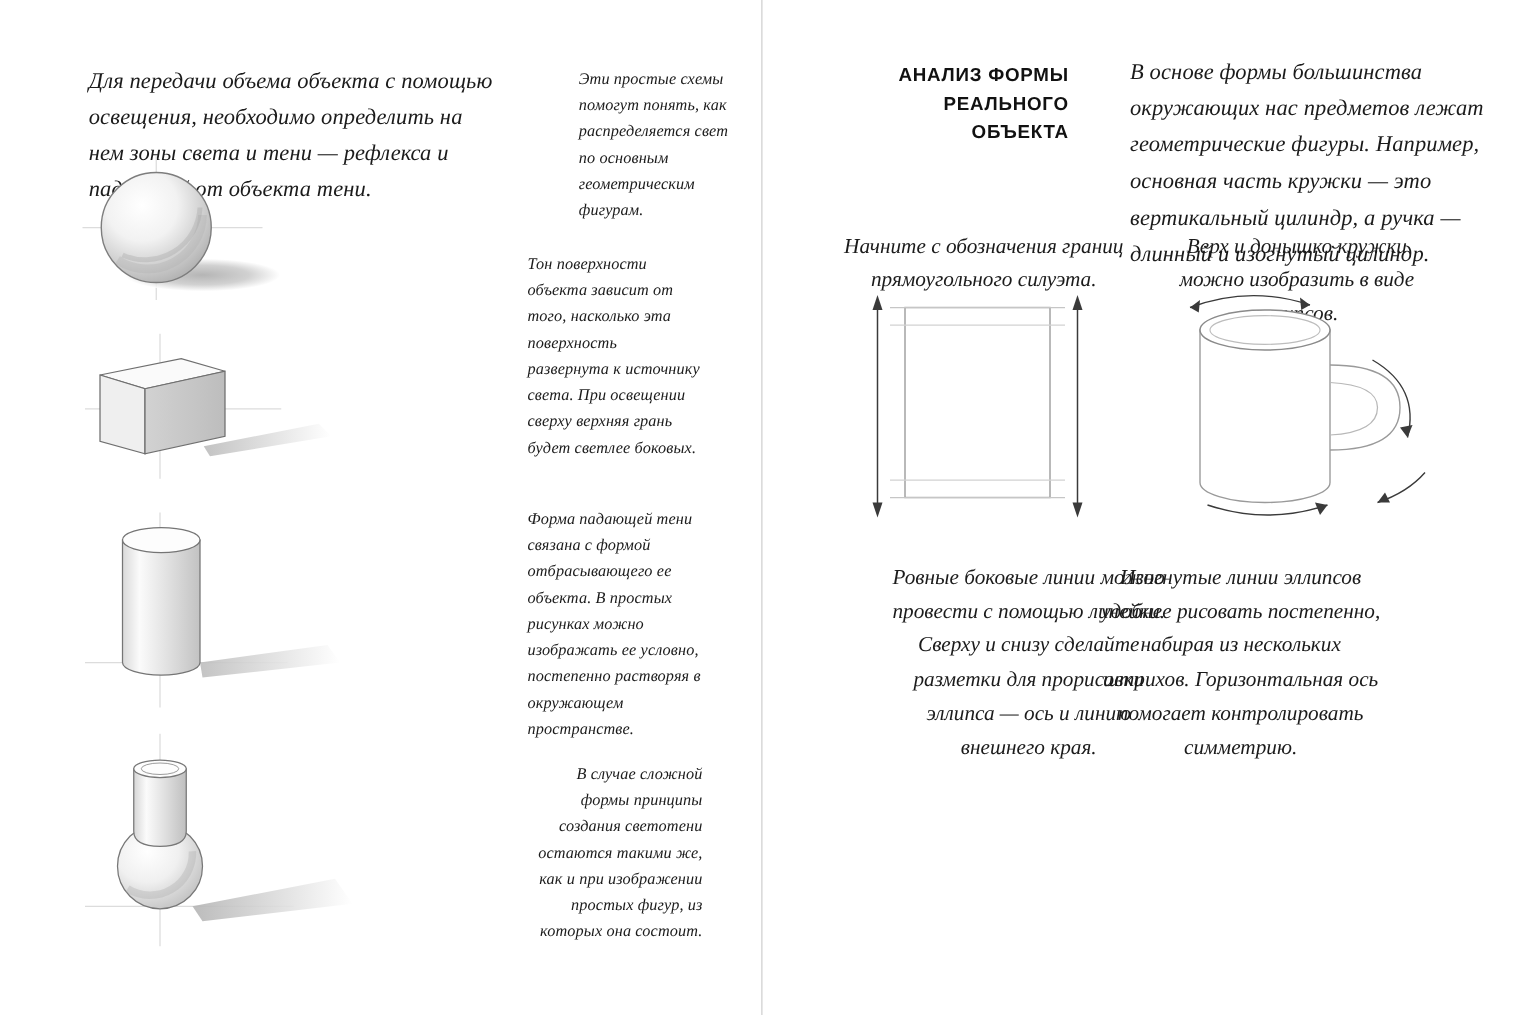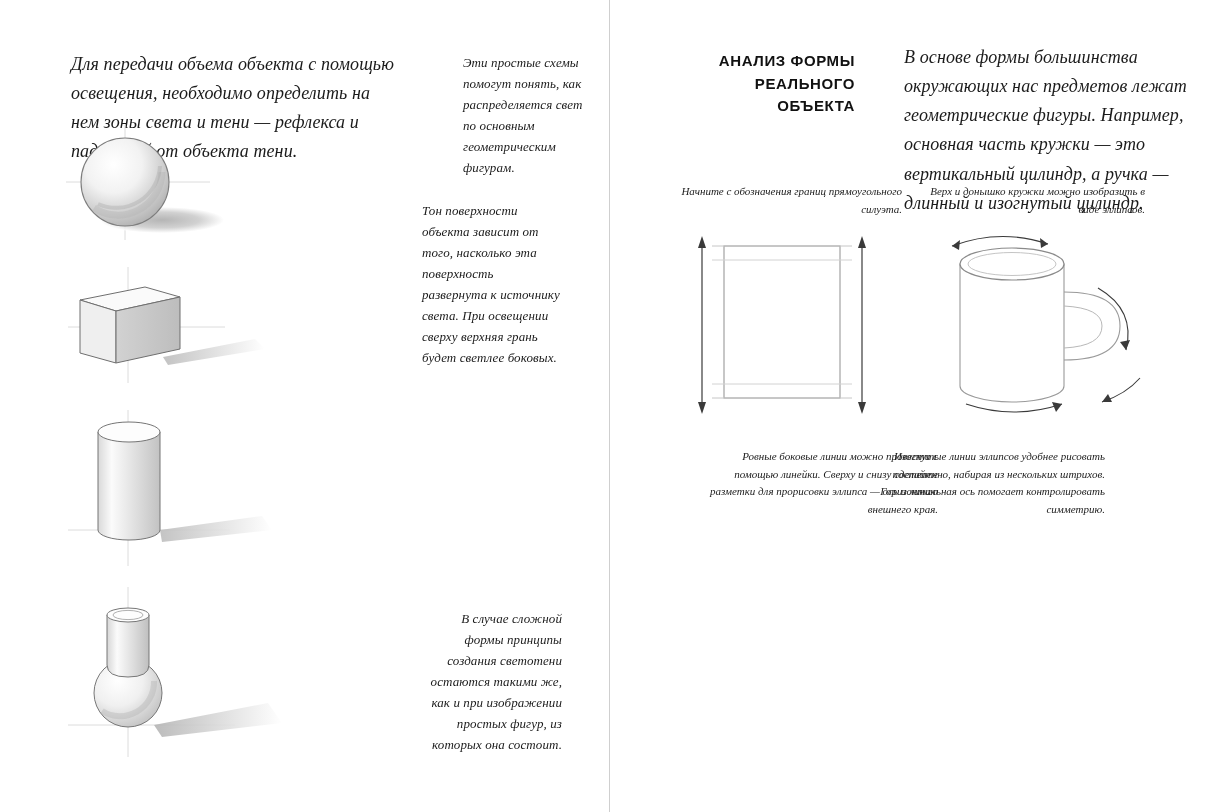--- a/index.html
+++ b/index.html
@@ -36,23 +36,23 @@
     font-style: italic;
     font-size: 18px;
     line-height: 1.62;
     color: #1b1b1b;
     letter-spacing: 0.1px;
   }
   .txt.narrow { font-size: 13px; }
   .caption {
     position: absolute;
     font-style: italic;
-    font-size: 11px;
+    font-size: 17px;
     line-height: 1.6;
-    text-align: right;
+    text-align: center;
     color: #1b1b1b;
   }
   .heading {
     position: absolute;
     font-family: "Liberation Sans", sans-serif;
     font-style: normal;
     font-weight: bold;
     font-size: 15px;
     line-height: 1.5;
     letter-spacing: 0.6px;
@@ -71,20 +71,21 @@
 <div class="page">
 
   <div class="spine"></div>
 
   <div class="txt" style="left:71px; top:50px; width:330px;">Для передачи объема объекта с помощью освещения, необходимо определить на нем зоны света и тени — рефлекса и падающей от объекта тени.</div>
 
   <div class="txt narrow" style="left:422px; top:52px; width:130px;margin-left:41px;">Эти простые схемы помогут понять, как распределяется свет по основным геометрическим фигурам.</div>
 
   <div class="txt narrow" style="left:422px; top:200px; width:140px;">Тон поверхности объекта зависит от того, насколько эта поверхность развернута к источнику света. При освещении сверху верхняя грань будет светлее боковых.</div>
 
+  <div class="txt narrow" style="left:422px; top:404px; width:140px;">Форма падающей тени связана с формой отбрасывающего ее объекта. В простых рисунках можно изображать ее условно, постепенно растворяя в окружающем пространстве.</div>
 
   <div class="txt narrow" style="left:422px; top:608px; width:140px;text-align:right;">В случае сложной формы принципы создания светотени остаются такими же, как и при изображении простых фигур, из которых она состоит.</div>
 
   <div class="fig" style="left:50px; top:120px;">
     <svg width="300" height="125" viewBox="0 0 300 125">
       <defs>
         <radialGradient id="sphGrad" cx="37%" cy="30%" r="72%">
           <stop offset="0%" stop-color="#ffffff"></stop>
           <stop offset="45%" stop-color="#f2f2f2"></stop>
           <stop offset="78%" stop-color="#cfcfcf"></stop>

